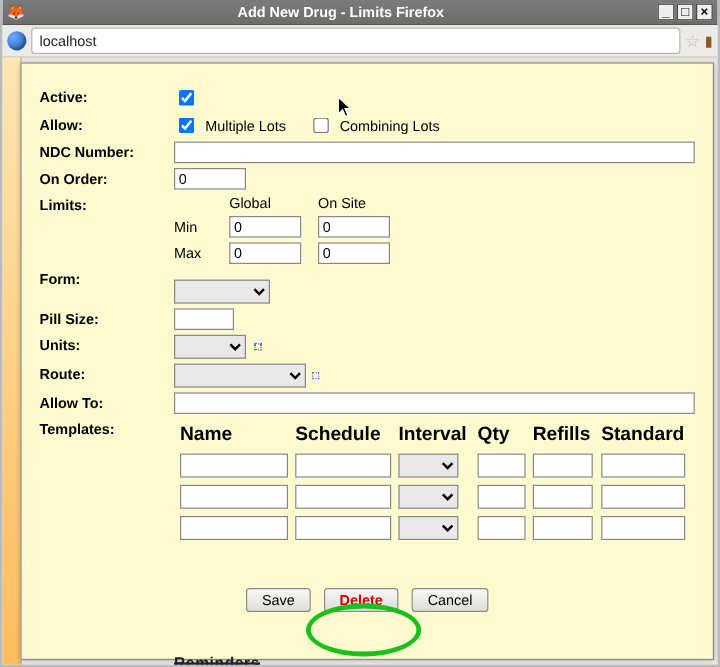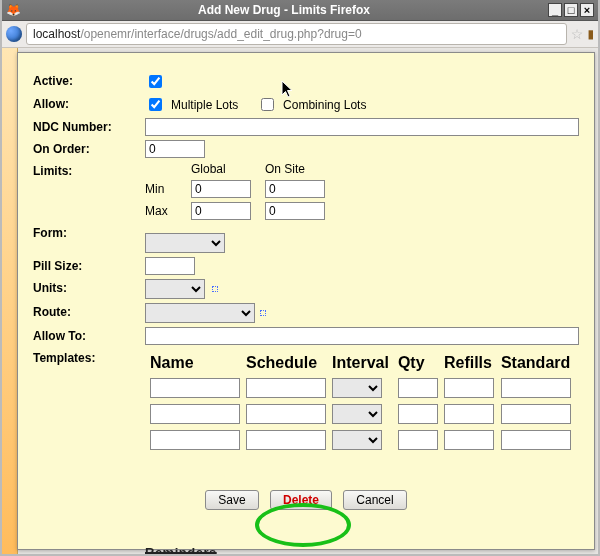--- a/index.html
+++ b/index.html
@@ -198,21 +198,20 @@
     <span class="title-text">Add New Drug - Limits Firefox</span>
     <span class="tbtn">_</span>
     <span class="tbtn">□</span>
     <span class="tbtn">×</span>
   </div>
 
   <div class="urlbar-row">
     <span class="globe"></span>
     <div class="urlbar">
       <span class="host">localhost</span>
-        <span>/openemr/interface/drugs/add_edit_drug.php?drug=0</span>
     </div>
     <span class="star">☆</span>
     <span style="color:#8a5a1a;">▮</span>
   </div>
 
   <div class="left-strip"></div>
 
   <div class="page">
 
     <svg class="cursor-arrow" viewBox="0 0 14 18">

